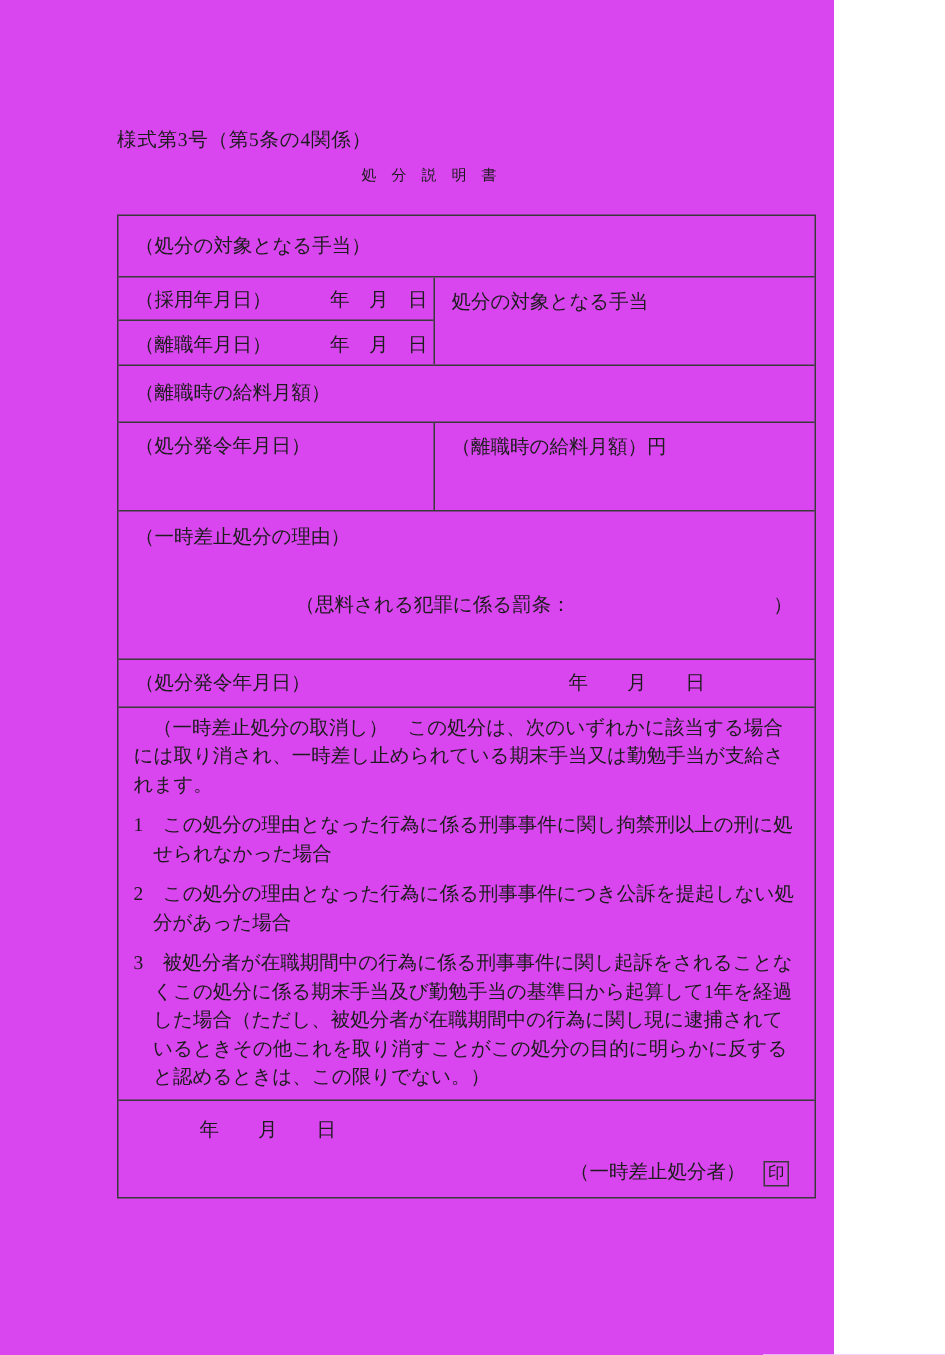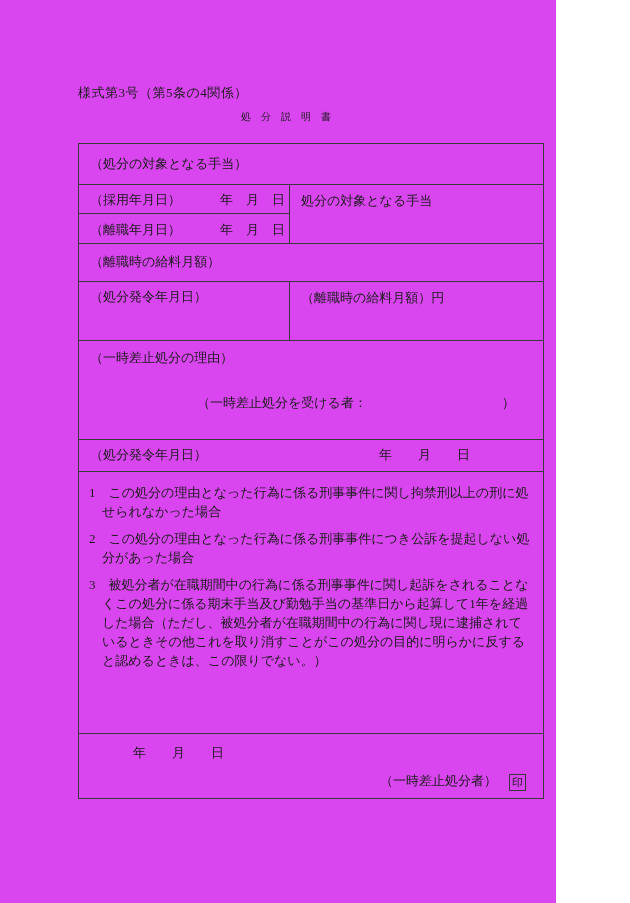--- a/index.html
+++ b/index.html
@@ -126,30 +126,31 @@
       </div>
       <div class="col-right salary-cell">
         <div>（離職時の給料月額）</div>
         <div class="salary-unit">円</div>
       </div>
     </div>
 
     <div class="tr r-reason">
       <span>（一時差止処分の理由）</span>
       <div class="penal-line">
-        <span>（一時差止処分を受ける者：</span><span class="penal-gap"></span><span>）</span>
+        <span>（思料される犯罪に係る罰条：</span><span class="penal-gap"></span><span>）</span>
       </div>
     </div>
 
     <div class="tr r-issue">
       <span>（処分発令年月日）</span>
       <span class="issue-fields">年　　月　　日</span>
     </div>
 
     <div class="tr r-cancel cancel-block">
+      <p class="cancel-intro">（一時差止処分の取消し）　この処分は、次のいずれかに該当する場合には取り消され、一時差し止められている期末手当又は勤勉手当が支給されます。</p>
       <p class="cancel-item">1　この処分の理由となった行為に係る刑事事件に関し拘禁刑以上の刑に処せられなかった場合</p>
       <p class="cancel-item">2　この処分の理由となった行為に係る刑事事件につき公訴を提起しない処分があった場合</p>
       <p class="cancel-item">3　被処分者が在職期間中の行為に係る刑事事件に関し起訴をされることなくこの処分に係る期末手当及び勤勉手当の基準日から起算して1年を経過した場合（ただし、被処分者が在職期間中の行為に関し現に逮捕されているときその他これを取り消すことがこの処分の目的に明らかに反すると認めるときは、この限りでない。）</p>
 
     </div>
 
     <div class="tr last">
       <div class="sig-date">年　　月　　日</div>
       <div class="sig-line">
         <span class="sig-issuer">（一時差止処分者）</span>

